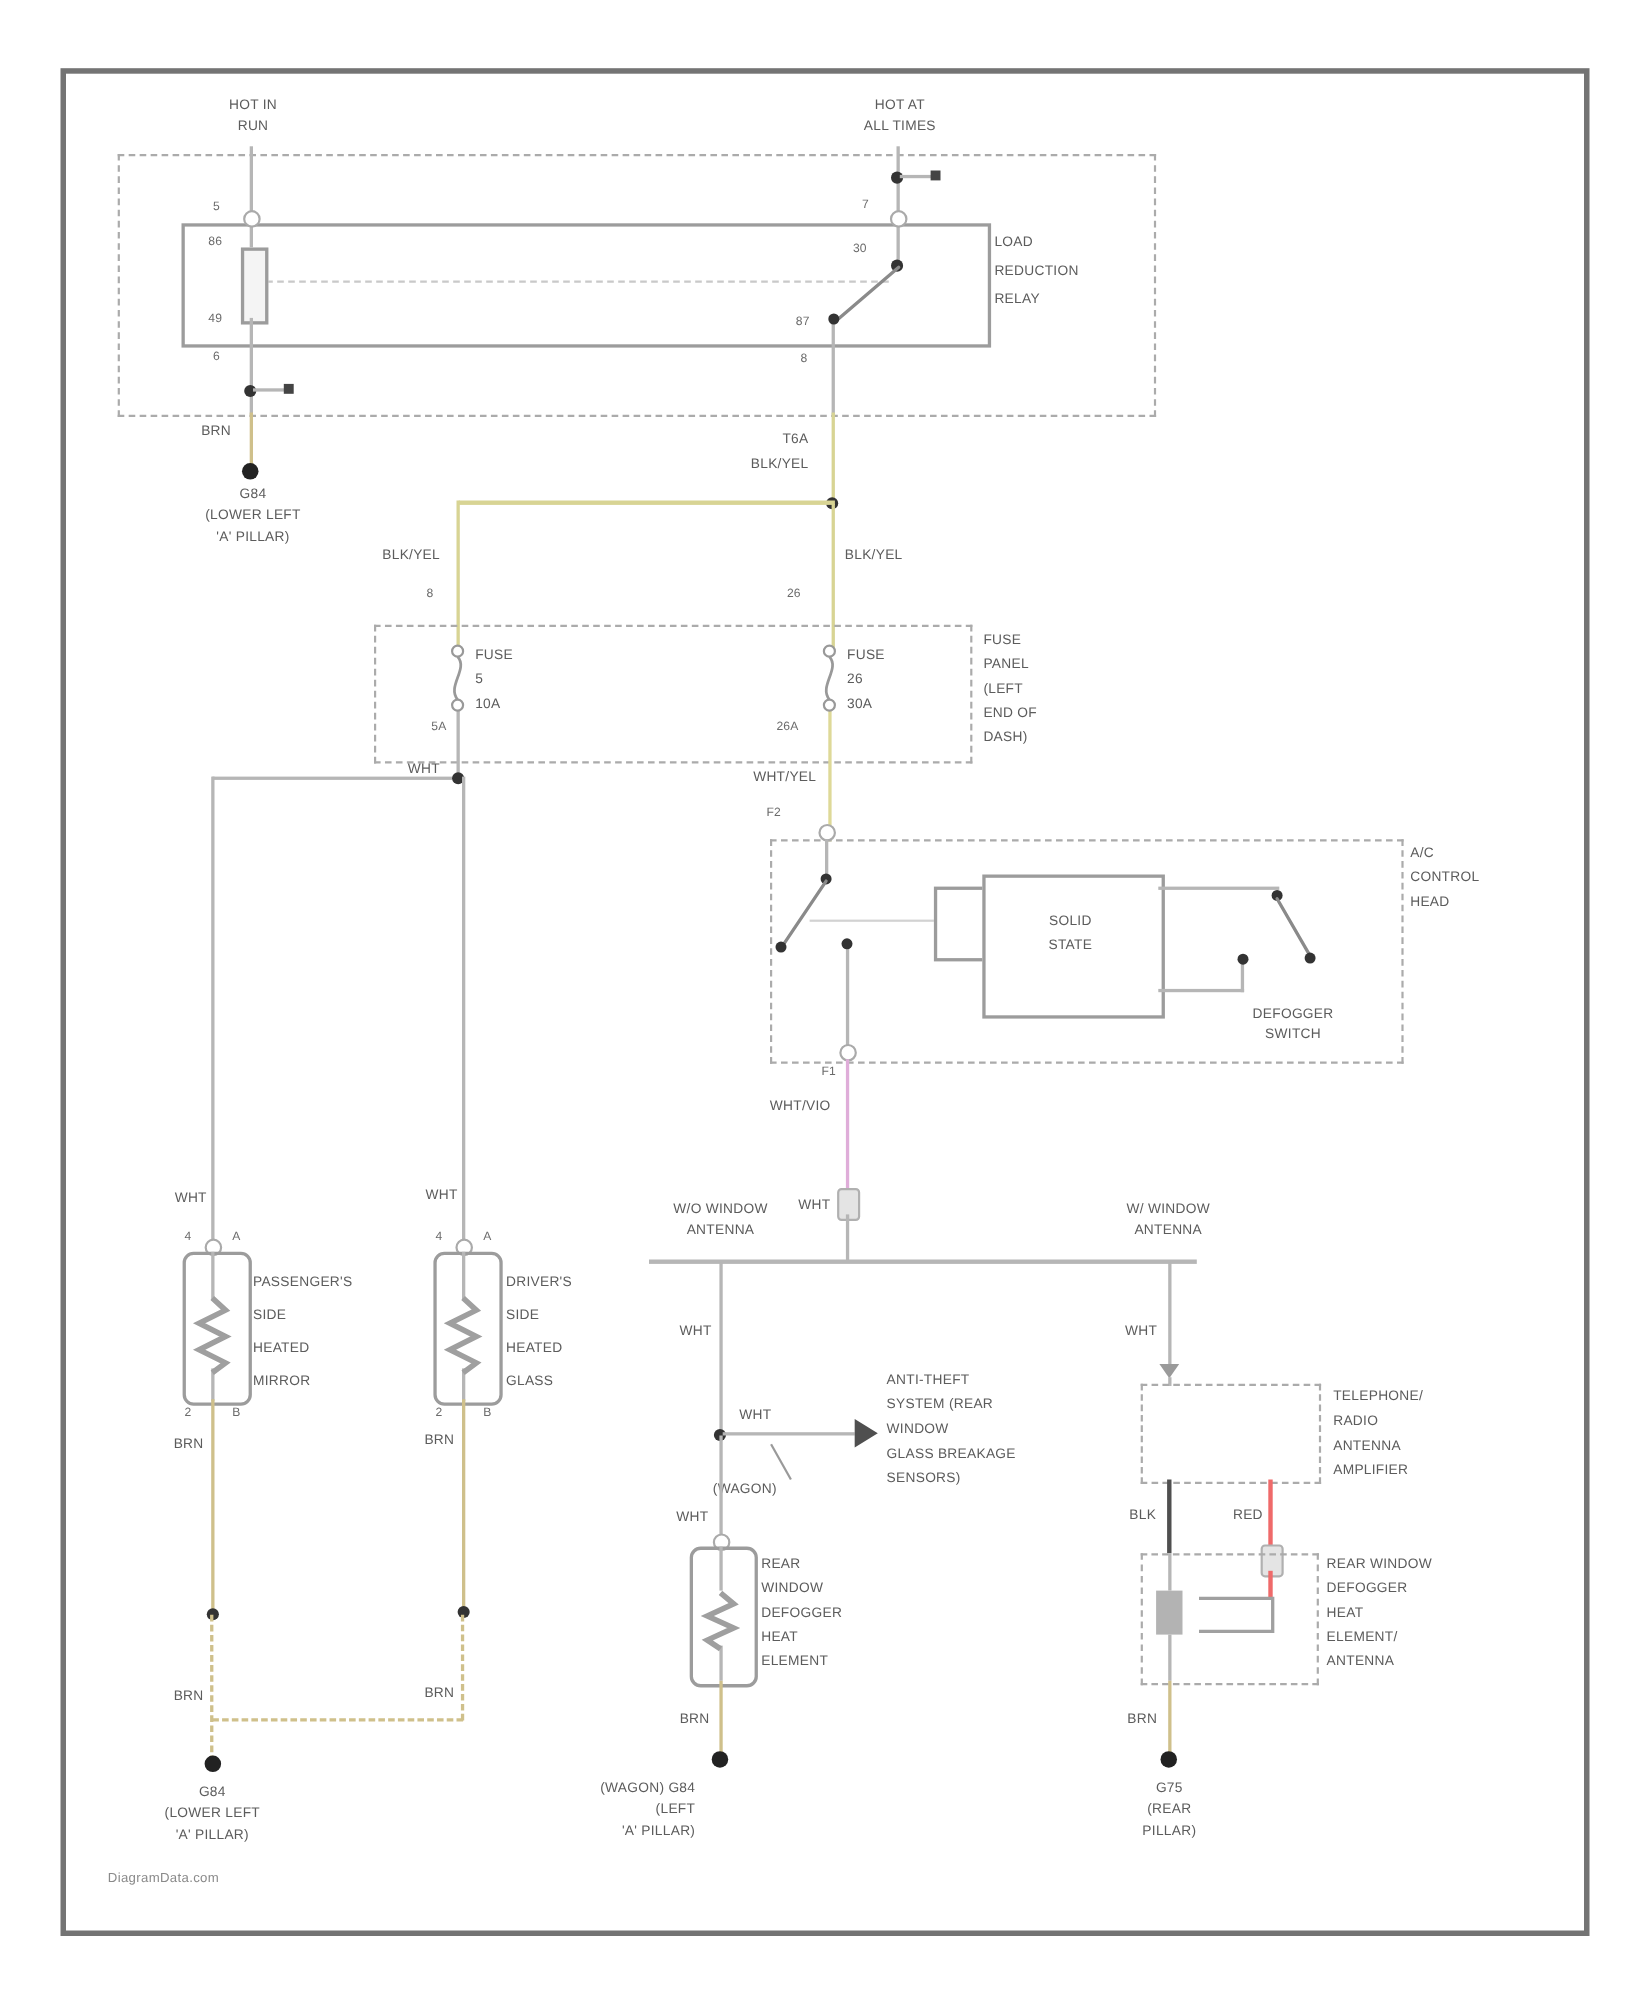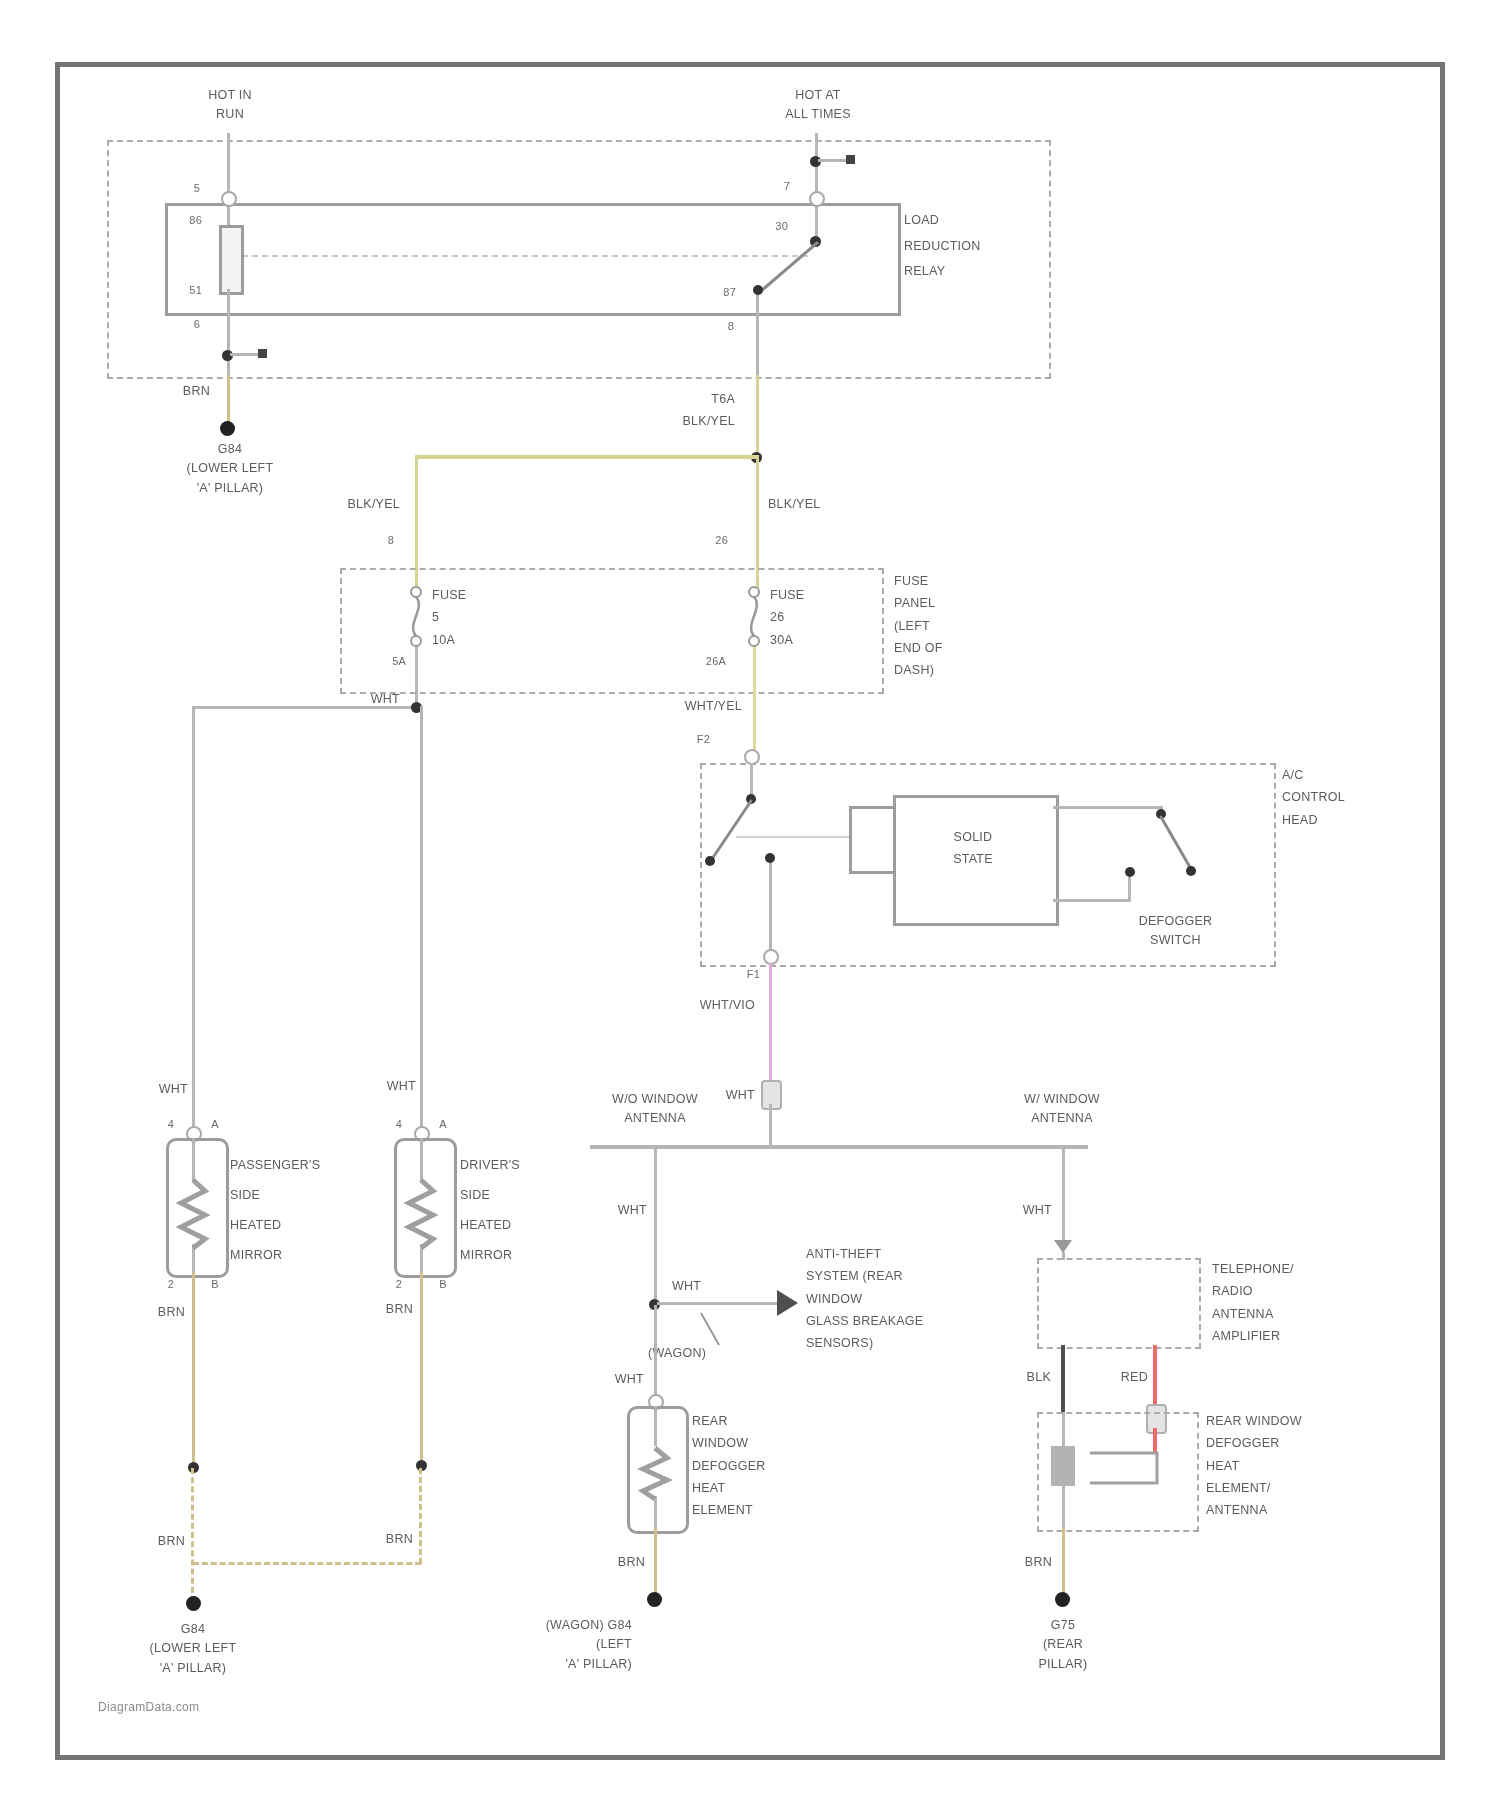--- a/index.html
+++ b/index.html
@@ -70,21 +70,21 @@
   <div class="dot" style="left:810px;top:156px;"></div>
   <div class="wh" style="left:818px;top:159px;width:30px;height:3px;"></div>
   <div class="sq" style="left:846px;top:155px;"></div>
   <div class="conn" style="left:809px;top:191px;"></div>
   <div class="dot" style="left:810px;top:236px;"></div>
   <div class="wv" style="left:756px;top:292px;width:3px;height:85px;"></div>
   <div class="wv c-blkyel" style="left:756px;top:375px;width:3px;height:83px;"></div>
 
   <div class="pin r" style="left:168px;top:182px;width:32px;">5</div>
   <div class="pin r" style="left:164px;top:214px;width:38px;">86</div>
-  <div class="pin r" style="left:164px;top:284px;width:38px;">51</div>
+  <div class="pin r" style="left:164px;top:284px;width:38px;">49</div>
   <div class="pin r" style="left:168px;top:318px;width:32px;">6</div>
   <div class="pin r" style="left:756px;top:180px;width:34px;">7</div>
   <div class="pin r" style="left:752px;top:220px;width:36px;">30</div>
   <div class="pin r" style="left:698px;top:286px;width:38px;">87</div>
   <div class="pin r" style="left:700px;top:320px;width:34px;">8</div>
 
   <div class="lbl r" style="left:650px;top:390px;width:85px;">T6A</div>
   <div class="lbl r" style="left:613px;top:412px;width:122px;">BLK/YEL</div>
   <div class="dot" style="left:751px;top:452px;"></div>
   <div class="wh c-blkyel" style="left:417px;top:455px;width:342px;height:4px;"></div>
@@ -229,21 +229,21 @@
   <div class="wv" style="left:192px;top:1244px;width:3px;height:30px;"></div>
   <div class="wv" style="left:420px;top:1138px;width:3px;height:44px;"></div>
   <div class="wv" style="left:420px;top:1244px;width:3px;height:30px;"></div>
   <div class="lbl lh-xl" style="left:230px;top:1150px;width:130px;">PASSENGER'S
 SIDE
 HEATED
 MIRROR</div>
   <div class="lbl lh-xl" style="left:460px;top:1150px;width:120px;">DRIVER'S
 SIDE
 HEATED
-MIRROR</div>
+GLASS</div>
   <div class="pin c" style="left:162px;top:1278px;width:18px;">2</div>
   <div class="pin c" style="left:206px;top:1278px;width:18px;">B</div>
   <div class="pin c" style="left:390px;top:1278px;width:18px;">2</div>
   <div class="pin c" style="left:434px;top:1278px;width:18px;">B</div>
 
   <div class="wv c-brn" style="left:192px;top:1272px;width:3px;height:196px;"></div>
   <div class="wv c-brn" style="left:420px;top:1272px;width:3px;height:196px;"></div>
   <div class="lbl r" style="left:135px;top:1303px;width:50px;">BRN</div>
   <div class="lbl r" style="left:363px;top:1300px;width:50px;">BRN</div>
   <div class="dot" style="left:188px;top:1462px;"></div>

